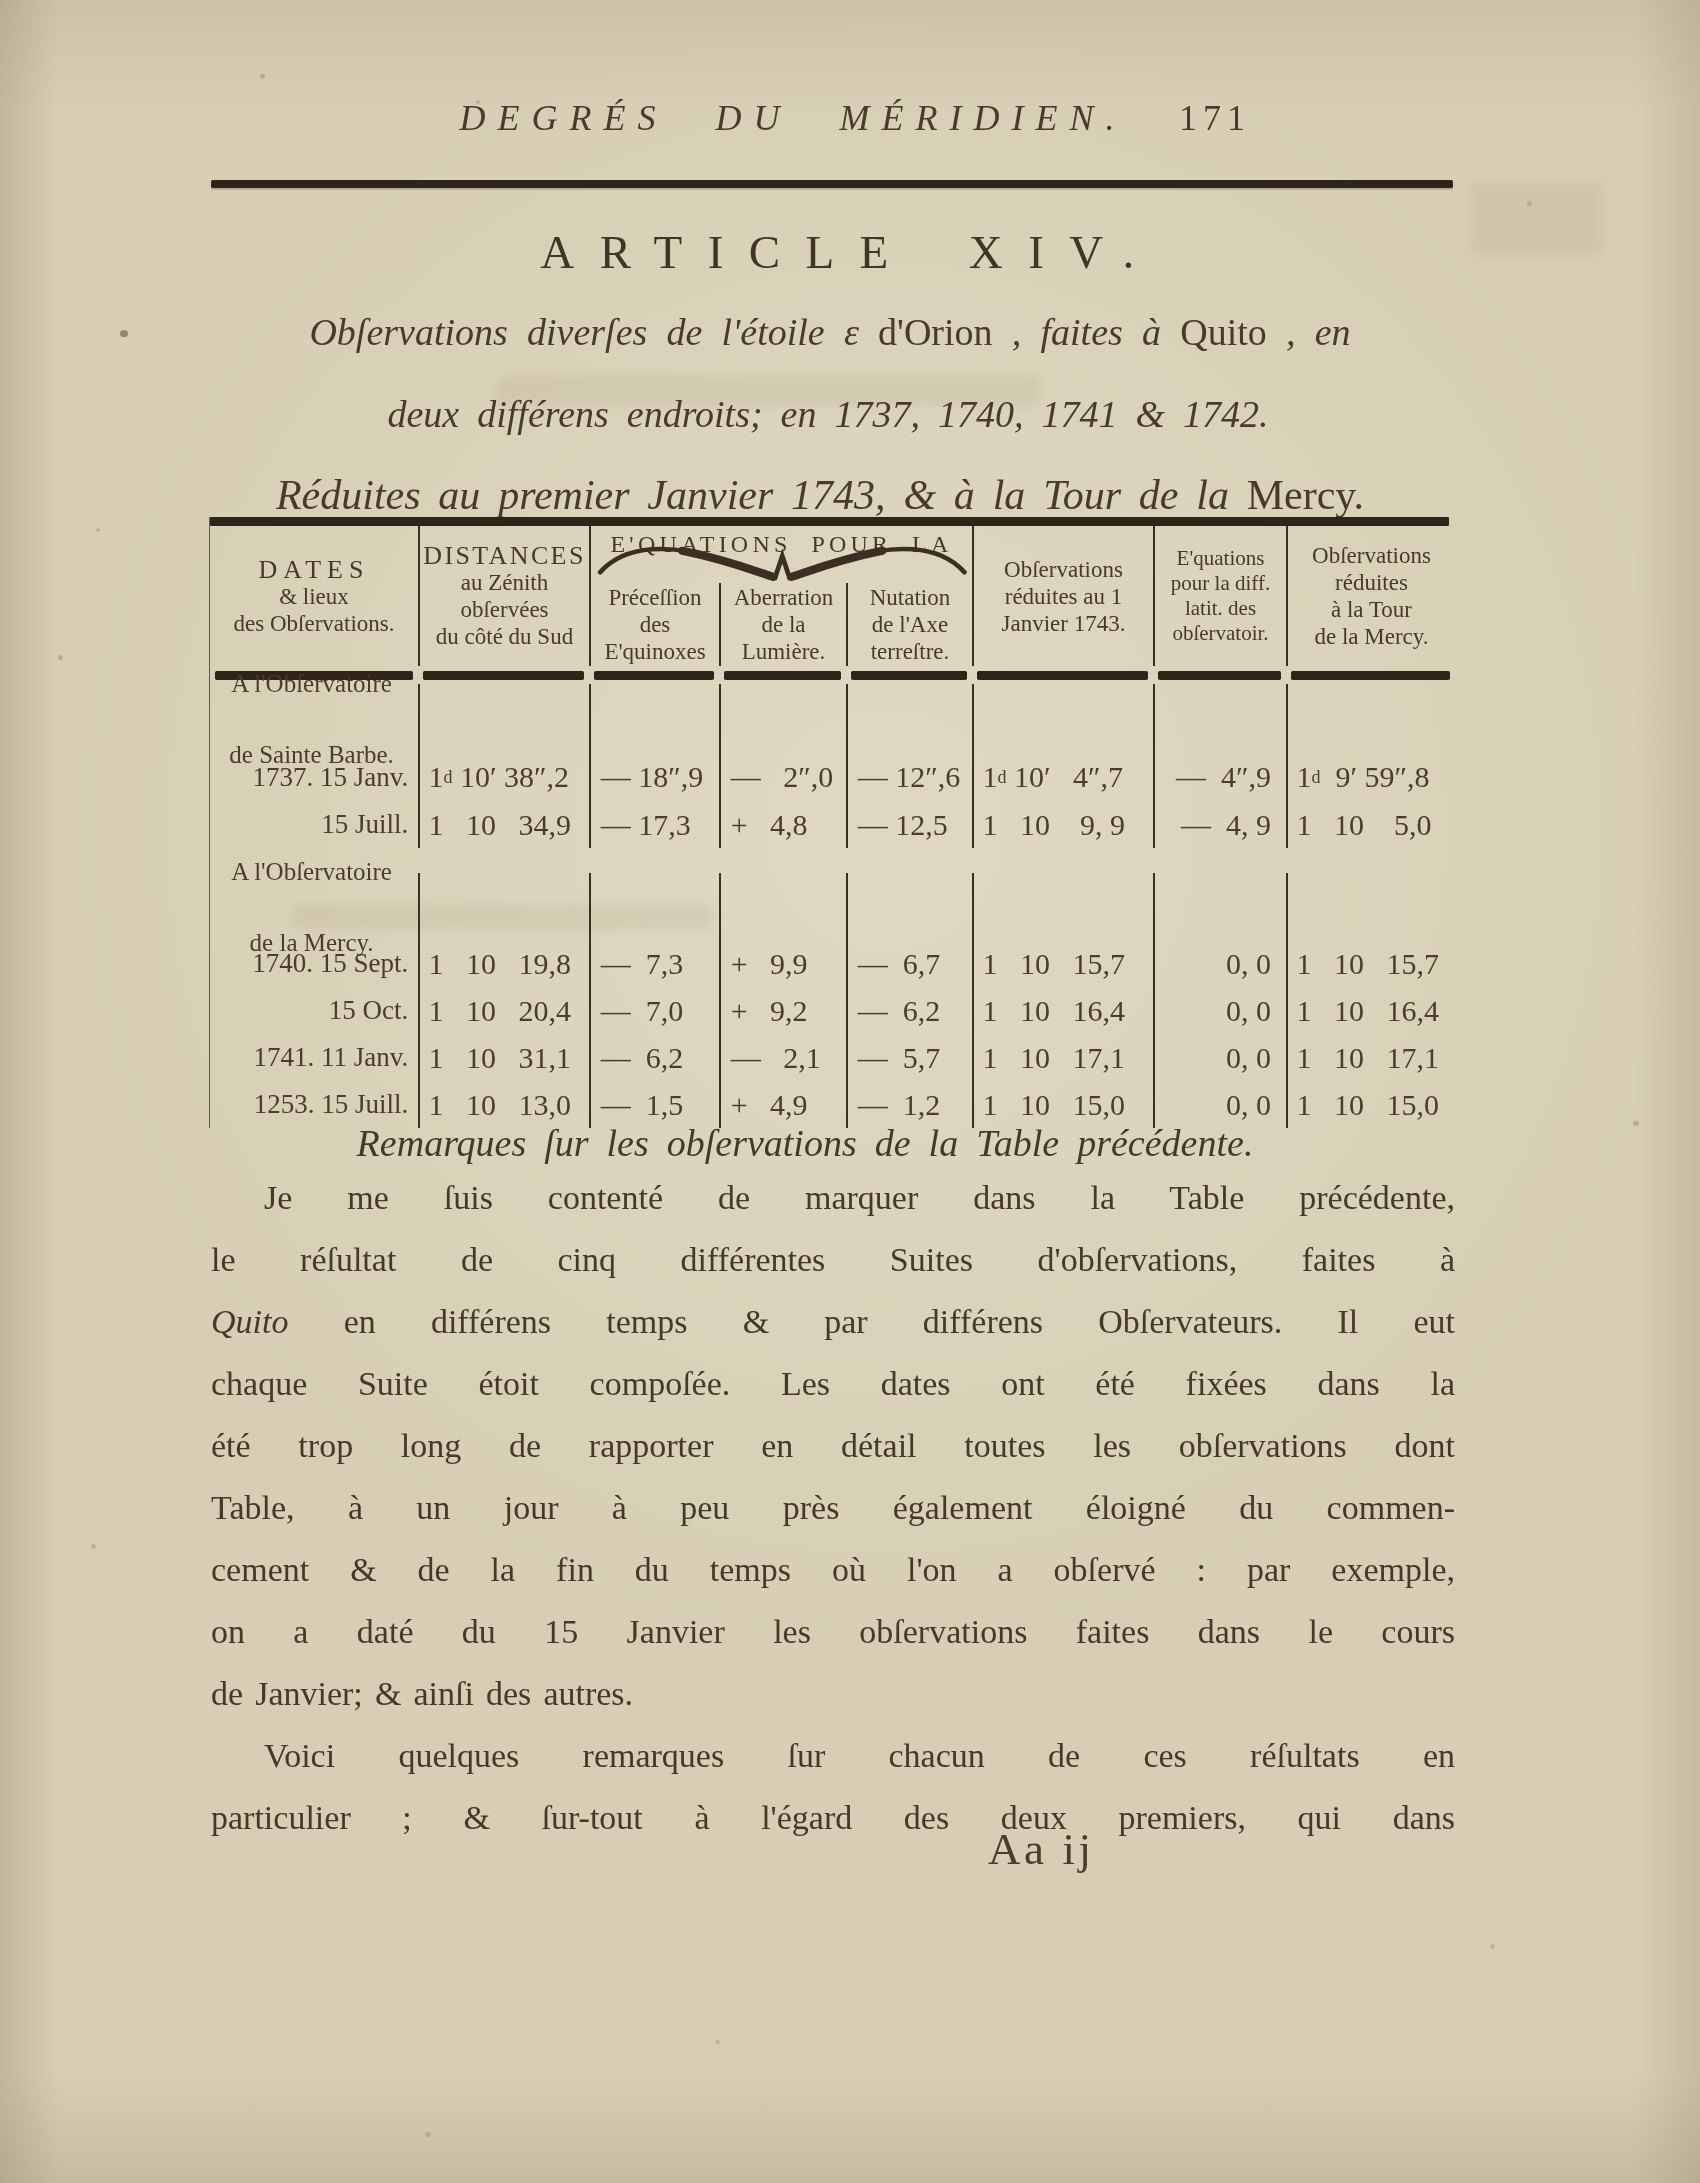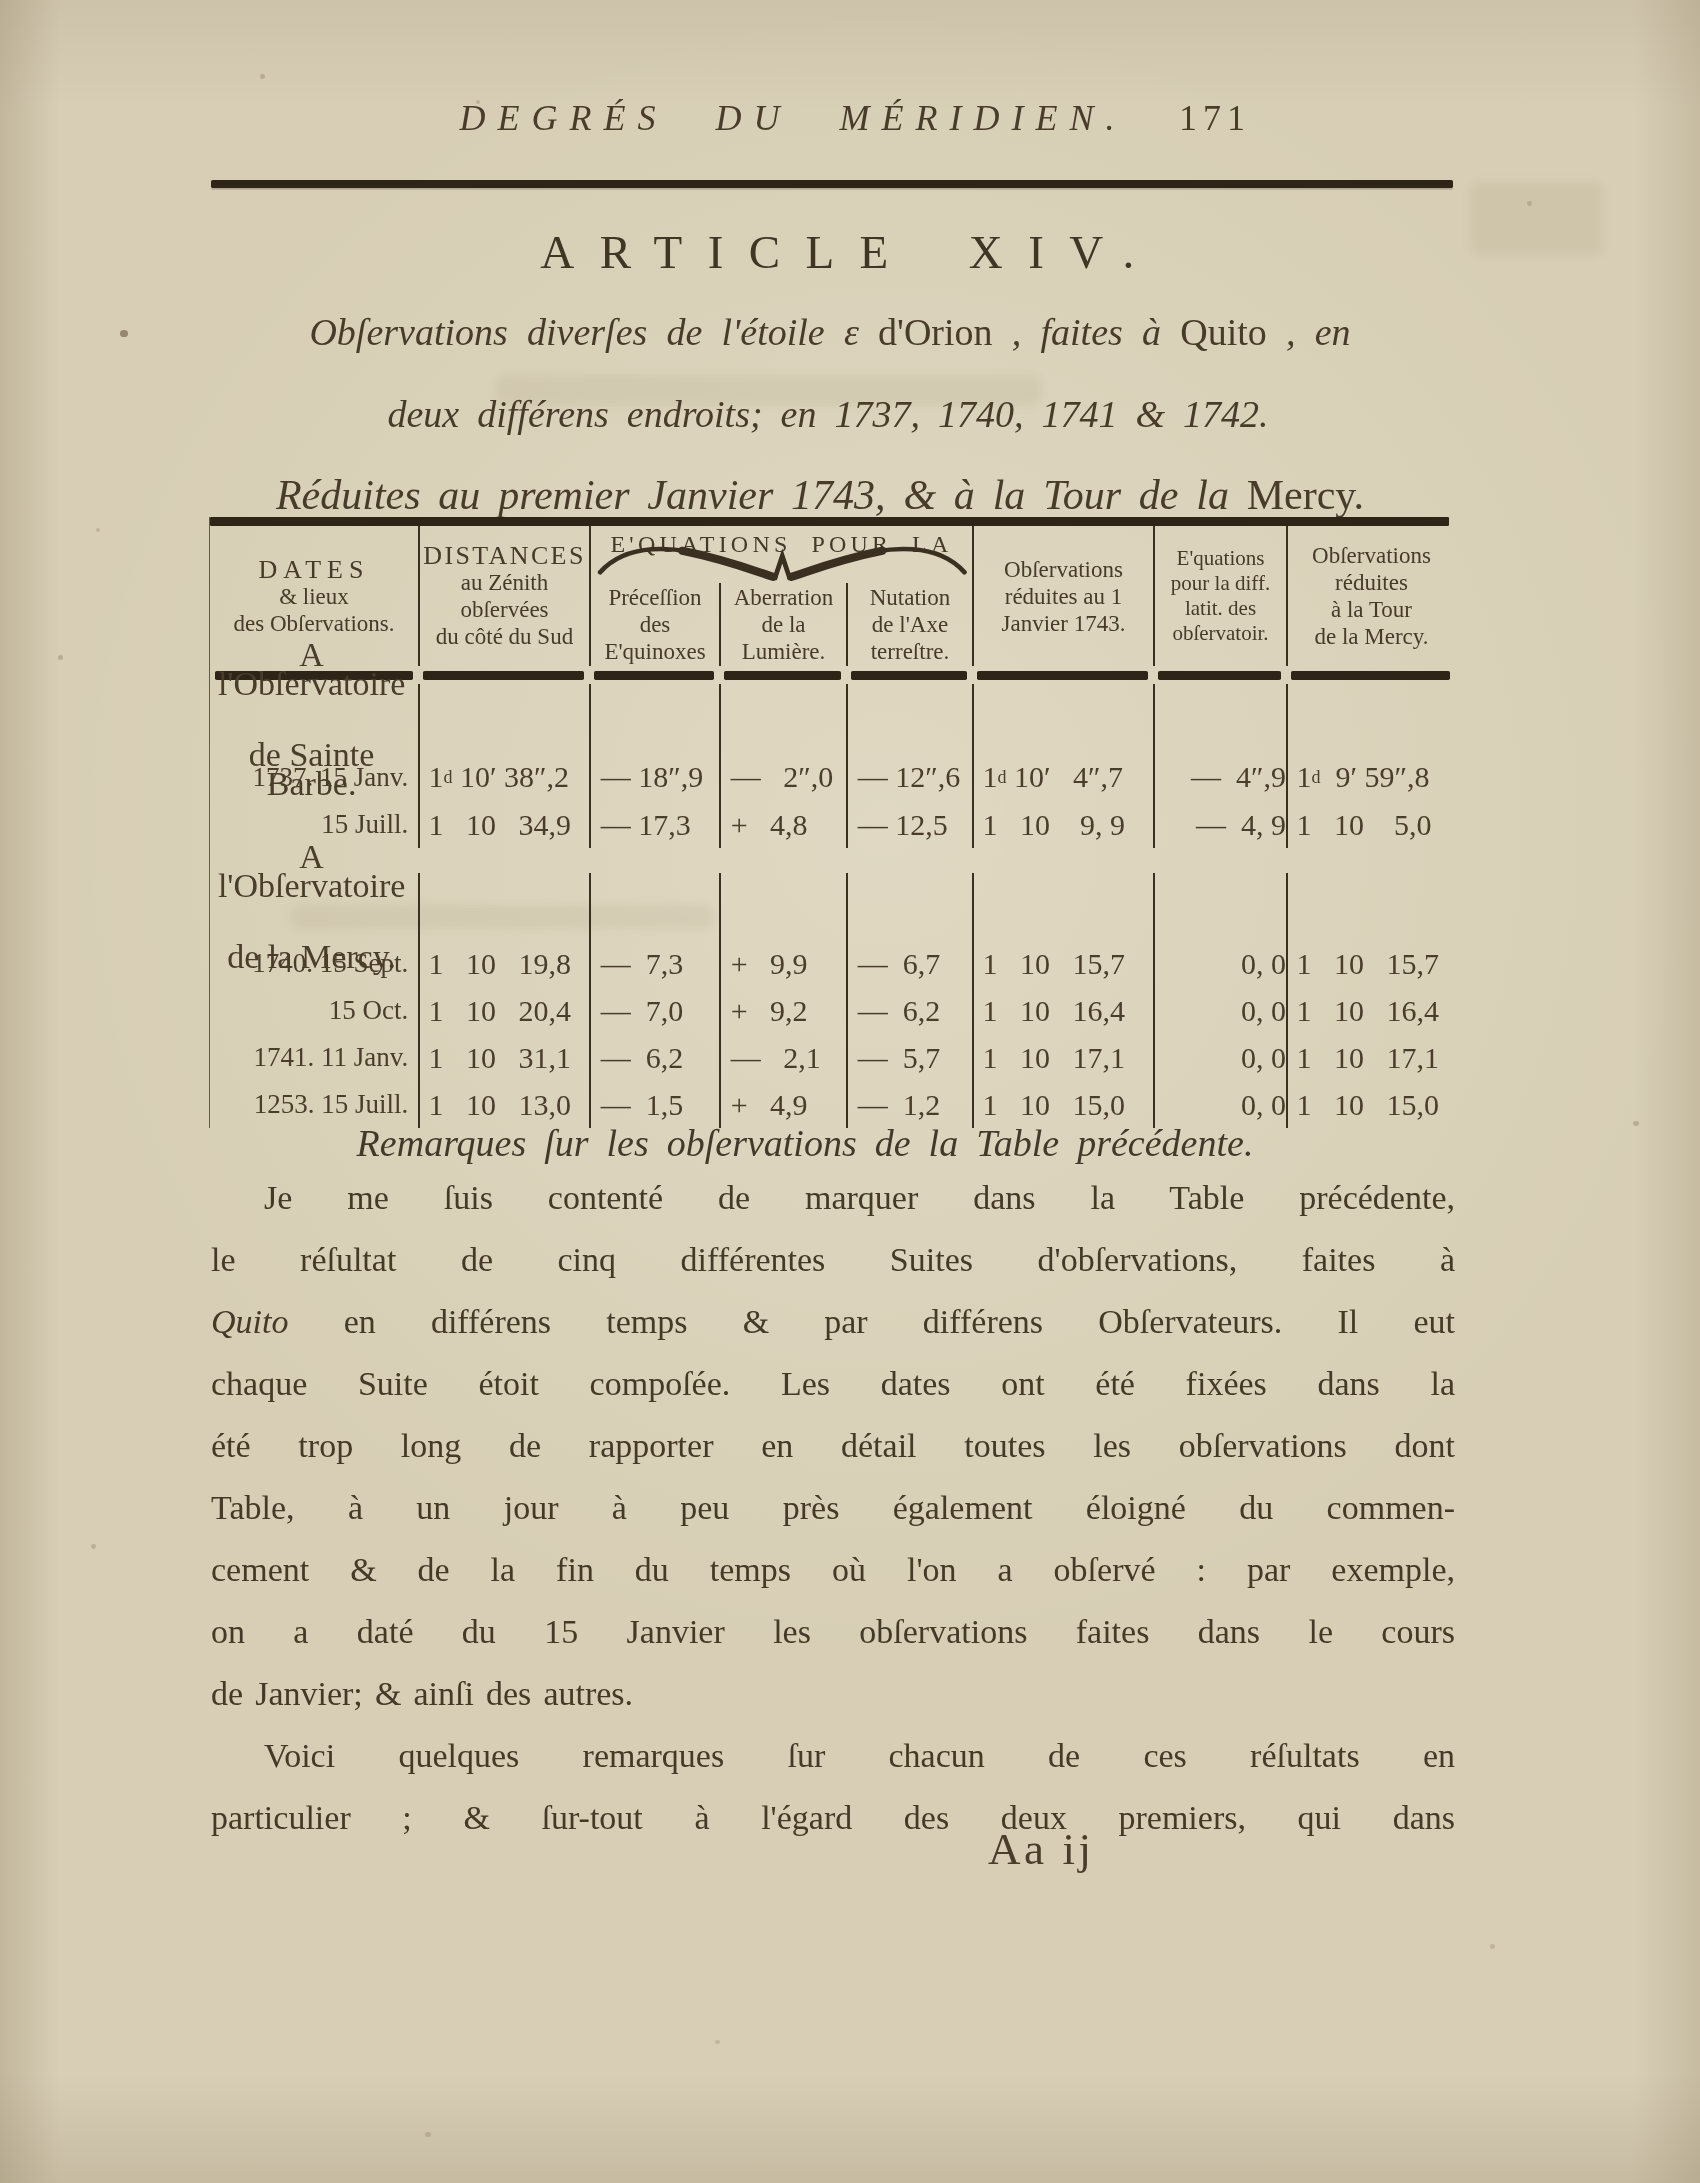--- a/index.html
+++ b/index.html
@@ -89,24 +89,24 @@
   .tbody{
     display:grid;
     grid-template-columns:208px 171px 130px 127px 126px 181px 133px 169px;
     grid-template-rows:69px 48px 47px 25.4px 67px 47px 47px 47px 47px;
   }
   .bc{
     display:flex;align-items:center;white-space:pre;
     font-size:30px;color:#4a3d2b;
   }
   .bc.dates{justify-content:flex-end;padding-right:9.7px;font-size:27px;white-space:nowrap;}
-  .bc.lbl{flex-direction:column;justify-content:center;text-align:center;font-size:34px;line-height:29px;white-space:normal;padding-right:4.8px;gap:42px;}
+  .bc.lbl{flex-direction:column;justify-content:center;text-align:center;font-size:25px;line-height:29px;white-space:normal;padding-right:4.8px;gap:42px;}
   .bc.num{justify-content:flex-start;padding-left:8.5px;}
   .bc.sgn{justify-content:flex-start;padding-left:9.7px;}
-  .bc.rgt{justify-content:flex-end;padding-right:0;text-align:center;}
+  .bc.rgt{justify-content:flex-end;padding-right:15px;text-align:center;}
   sup{font-size:60%;vertical-align:34%;}
 
   
   .remarks-heading{
     position:absolute;top:1121px;left:805px;transform:translateX(-50%);
     font-style:italic;font-size:38px;word-spacing:8.5px;white-space:nowrap;color:#44382a;
   }
   .bodytext{
     position:absolute;top:1167px;left:211px;width:1244px;
     font-size:34px;color:#453927;

